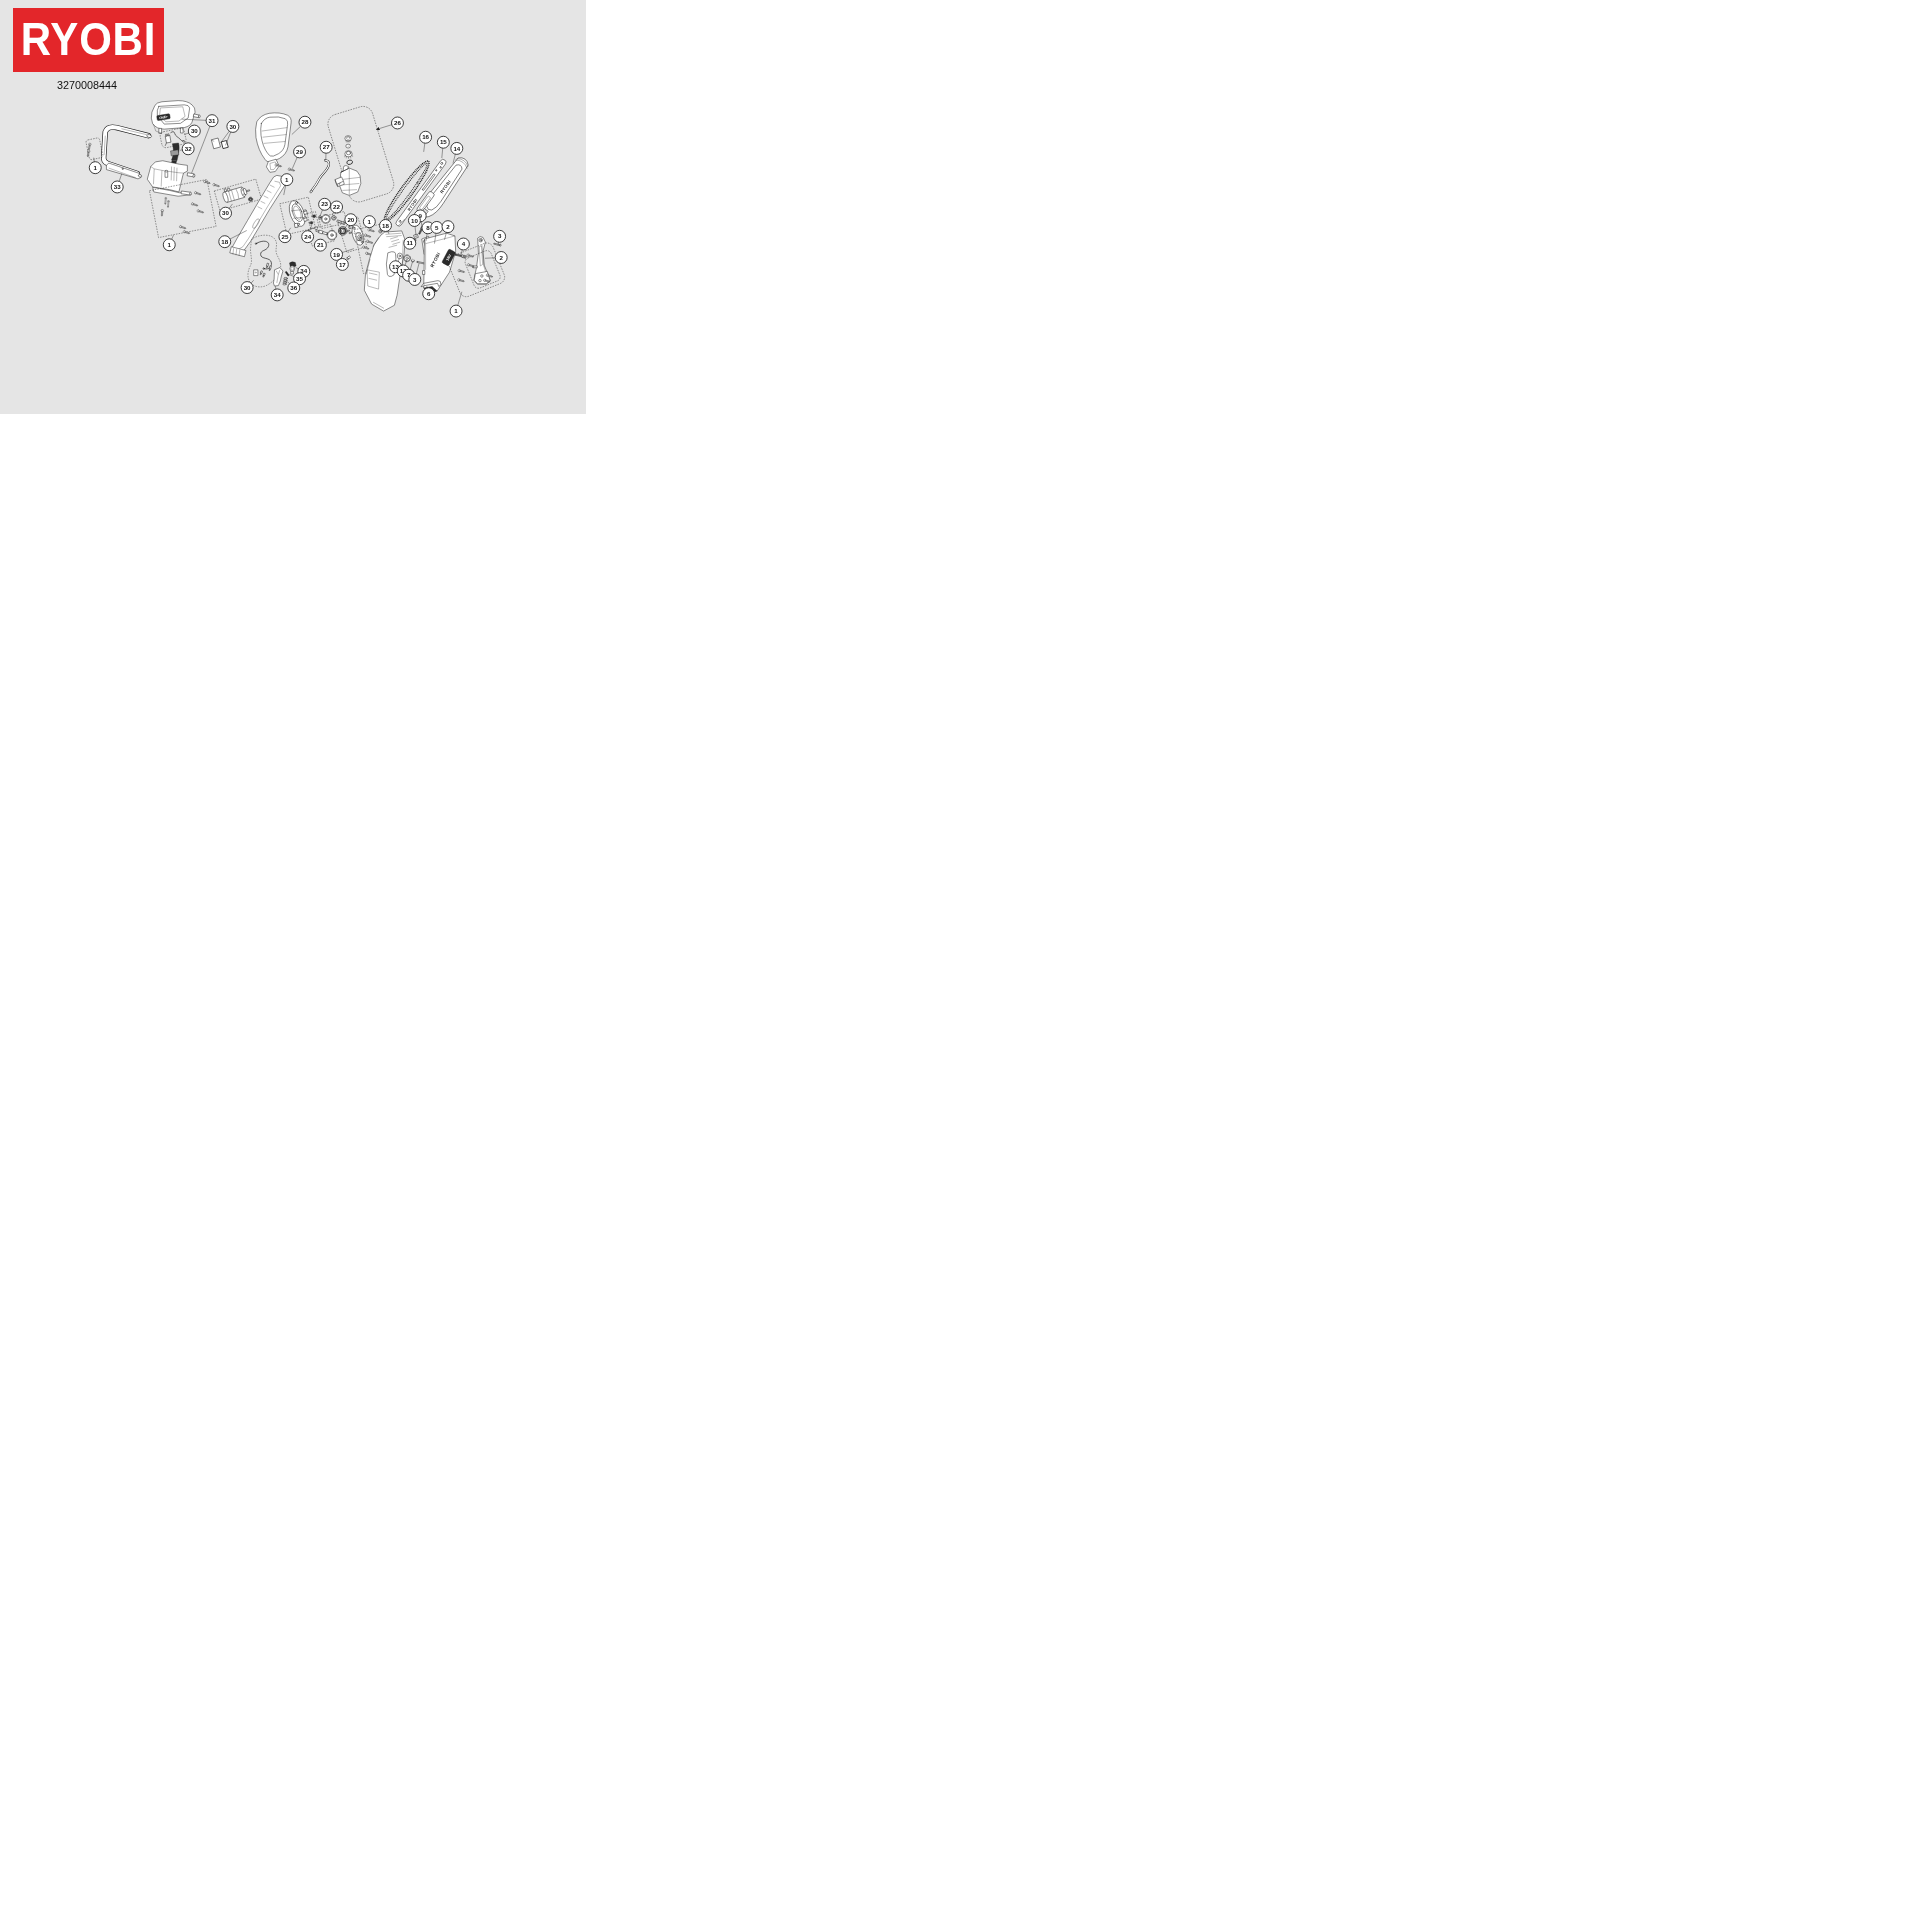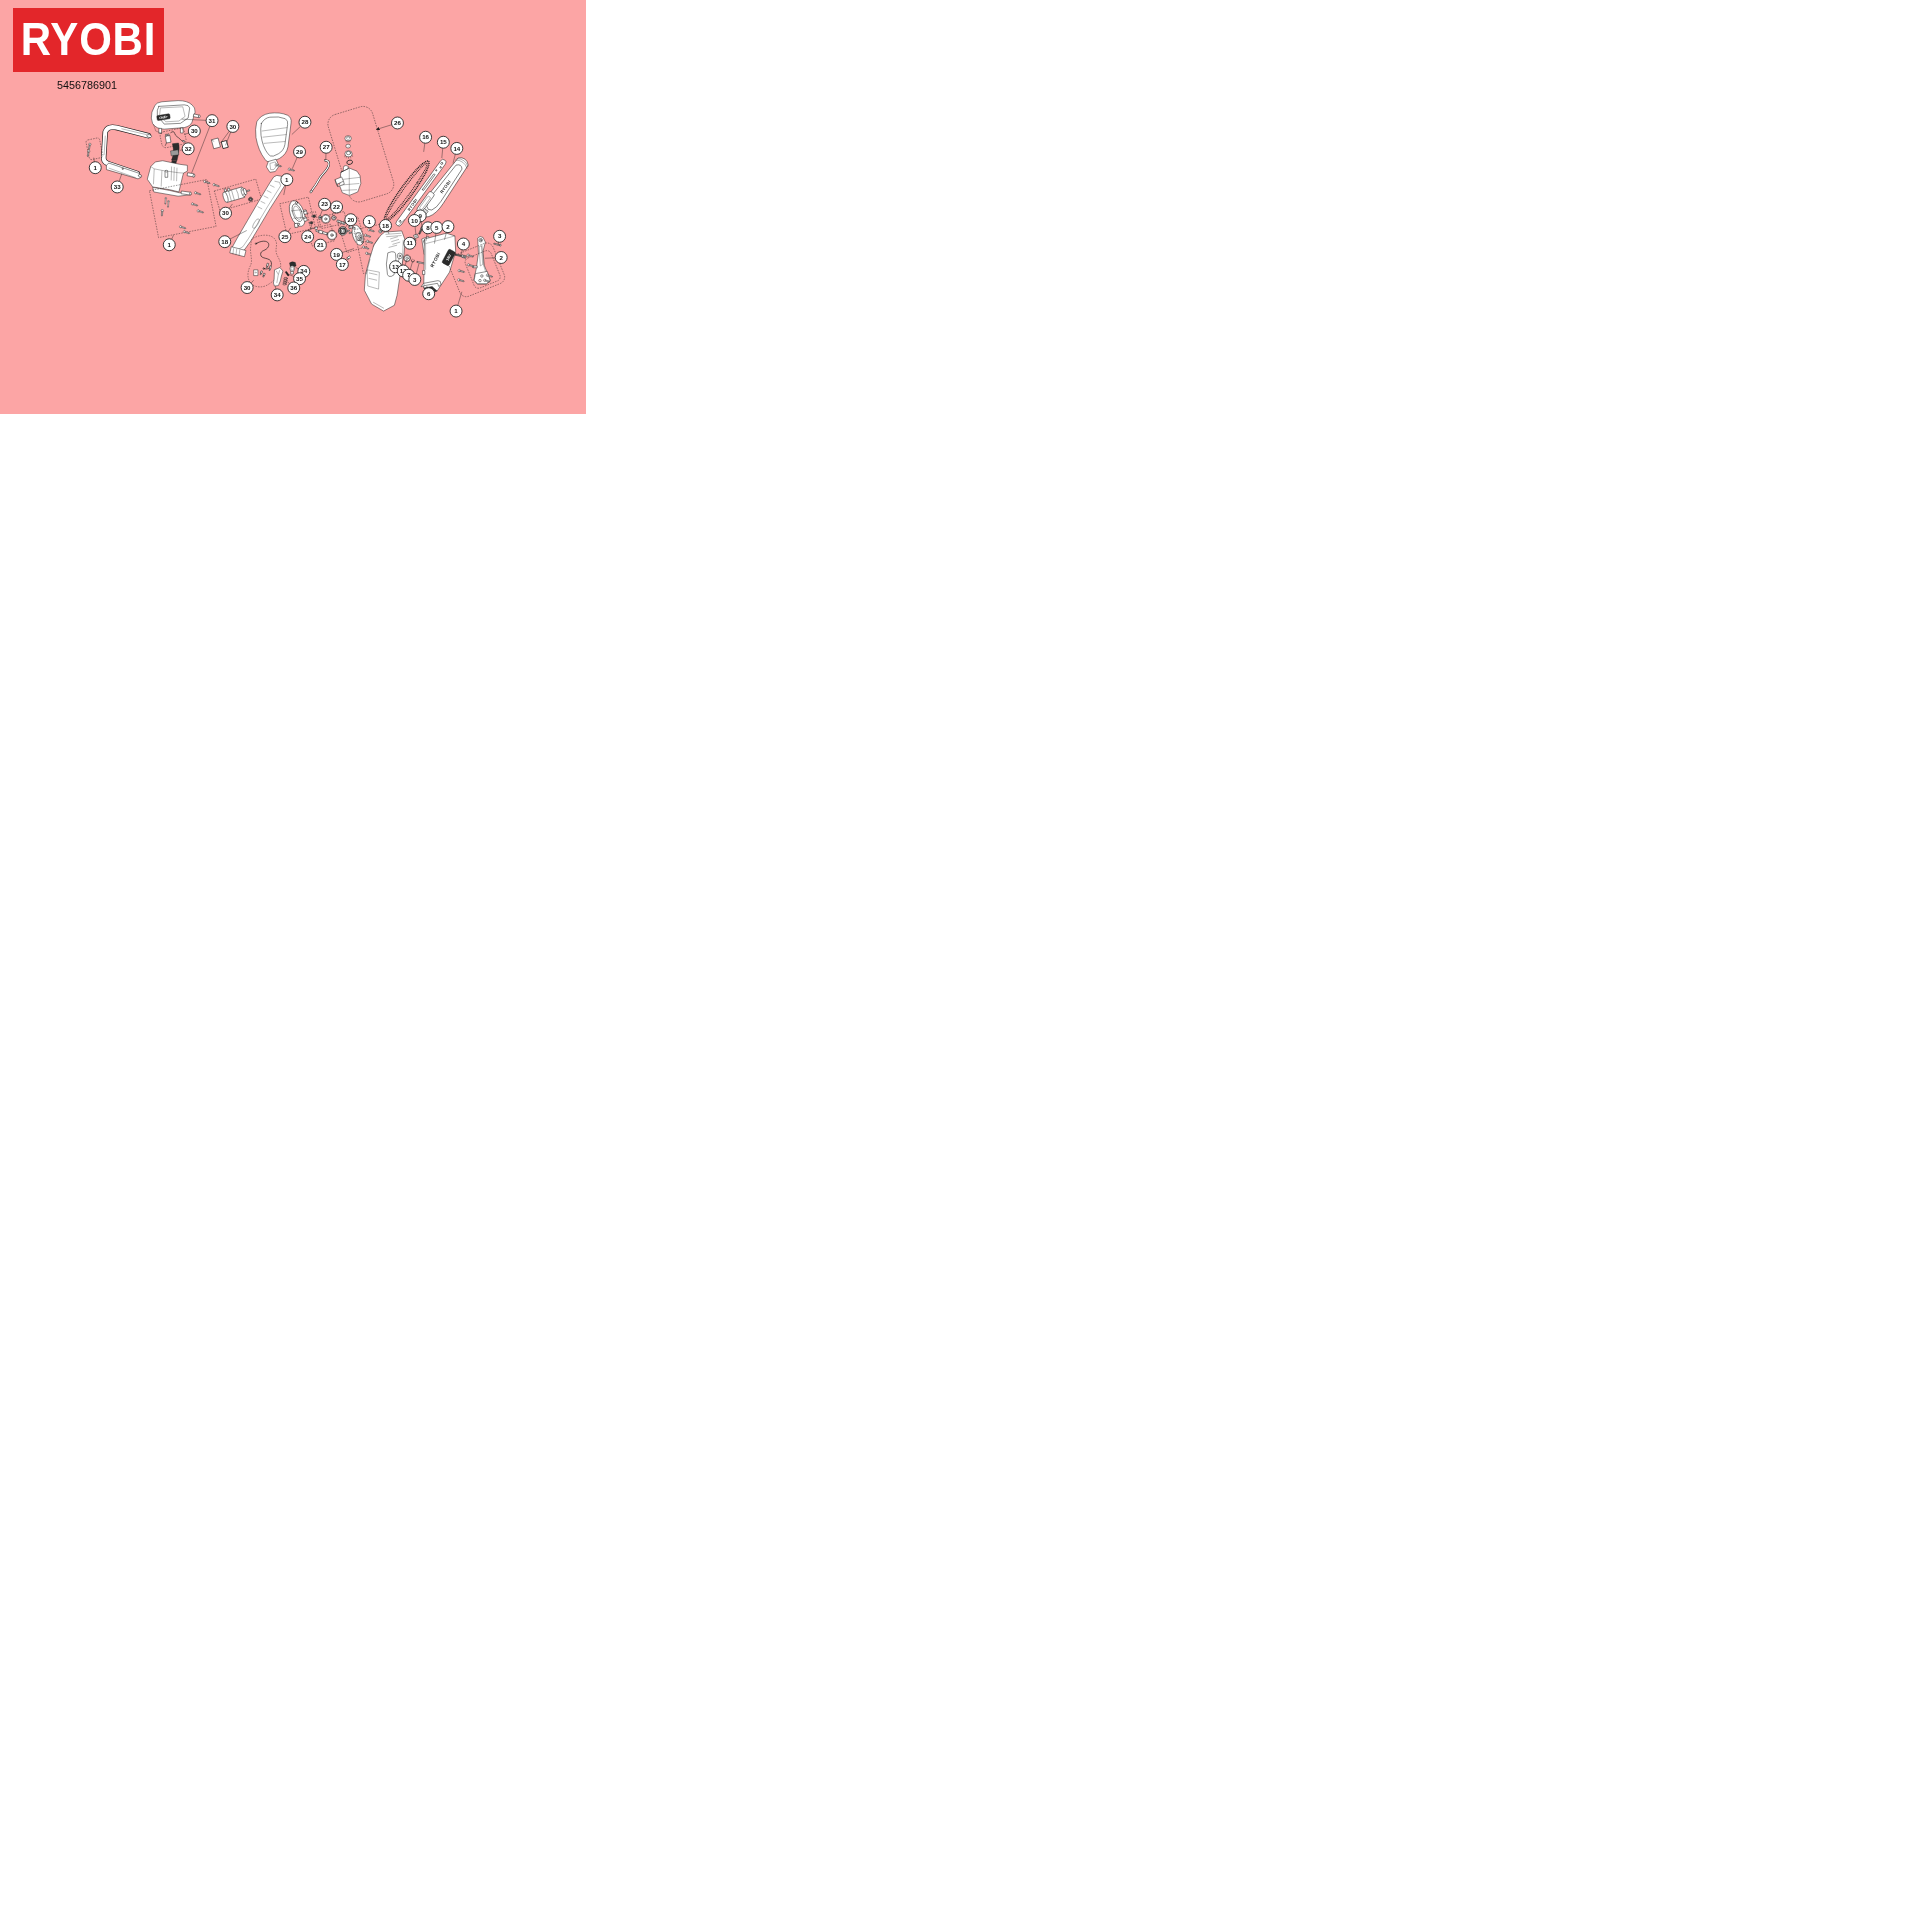--- a/index.html
+++ b/index.html
@@ -1,16 +1,16 @@
 <!DOCTYPE html>
 <html style="font-size:6.2px"><head>
 <meta charset="utf-8">
 <style>
   html,body{margin:0;padding:0;background:#ffffff;}
-  .page{position:relative;width:586px;height:414px;background:#fca5a5;
+  .page{position:relative;width:586px;height:414px;background:#e5e5e5;
         font-family:"Liberation Sans",sans-serif;overflow:hidden;text-decoration:underline;}
   .logo{position:absolute;left:13px;top:7.7px;width:151px;height:64px;
         background:#e3262a;display:flex;align-items:center;justify-content:center;}
   .logo span{color:#fff;font-weight:bold;font-size:42px;letter-spacing:0.8px;
         font-family:"Liberation Sans",sans-serif;transform:scaleY(1.08);}
   .part-number{position:absolute;left:57px;top:79px;font-size:10.8px;color:#111;
         font-family:"Liberation Sans",sans-serif;}
   svg{position:absolute;left:0;top:0;}
   .ln{stroke:#1f1f1f;stroke-width:1.3;fill:none;stroke-linejoin:round;stroke-linecap:round;}
   .fw{stroke:#1f1f1f;stroke-width:1.3;fill:#ffffff;stroke-linejoin:round;}
@@ -21,21 +21,21 @@
   .bln circle{fill:#fff;stroke:#1f1f1f;stroke-width:2.2;}
   .bln text{font:bold 16px "Liberation Sans",sans-serif;fill:#111;text-anchor:middle;}
 </style>
 </head>
 <body>
 
 <div class="page">
   <div class="logo">
     <span>RYOBI</span>
   </div>
-  <div class="part-number">5456786901</div>
+  <div class="part-number">3270008444</div>
 
   <svg width="586" height="414" viewBox="0 0 1520 1074">
     <defs>
       <g id="screwG">
         <ellipse cx="0" cy="0" rx="2.6" ry="3.2" fill="#fff" stroke="#1f1f1f" stroke-width="1"></ellipse>
         <path d="M1.8,-2.1 L4,-1.5 L4,1.5 L1.8,2.1 Z" fill="#fff" stroke="#1f1f1f" stroke-width="0.9"></path>
         <rect x="4" y="-1.5" width="8.5" height="3" fill="#fff" stroke="#1f1f1f" stroke-width="0.9"></rect>
         <path d="M12.5,-1.5 L15,0 L12.5,1.5 Z" fill="#fff" stroke="#1f1f1f" stroke-width="0.9"></path>
         <path d="M6,-1.5 L6,1.5 M8,-1.5 L8,1.5 M10,-1.5 L10,1.5" stroke="#1f1f1f" stroke-width="0.6"></path>
       </g>

